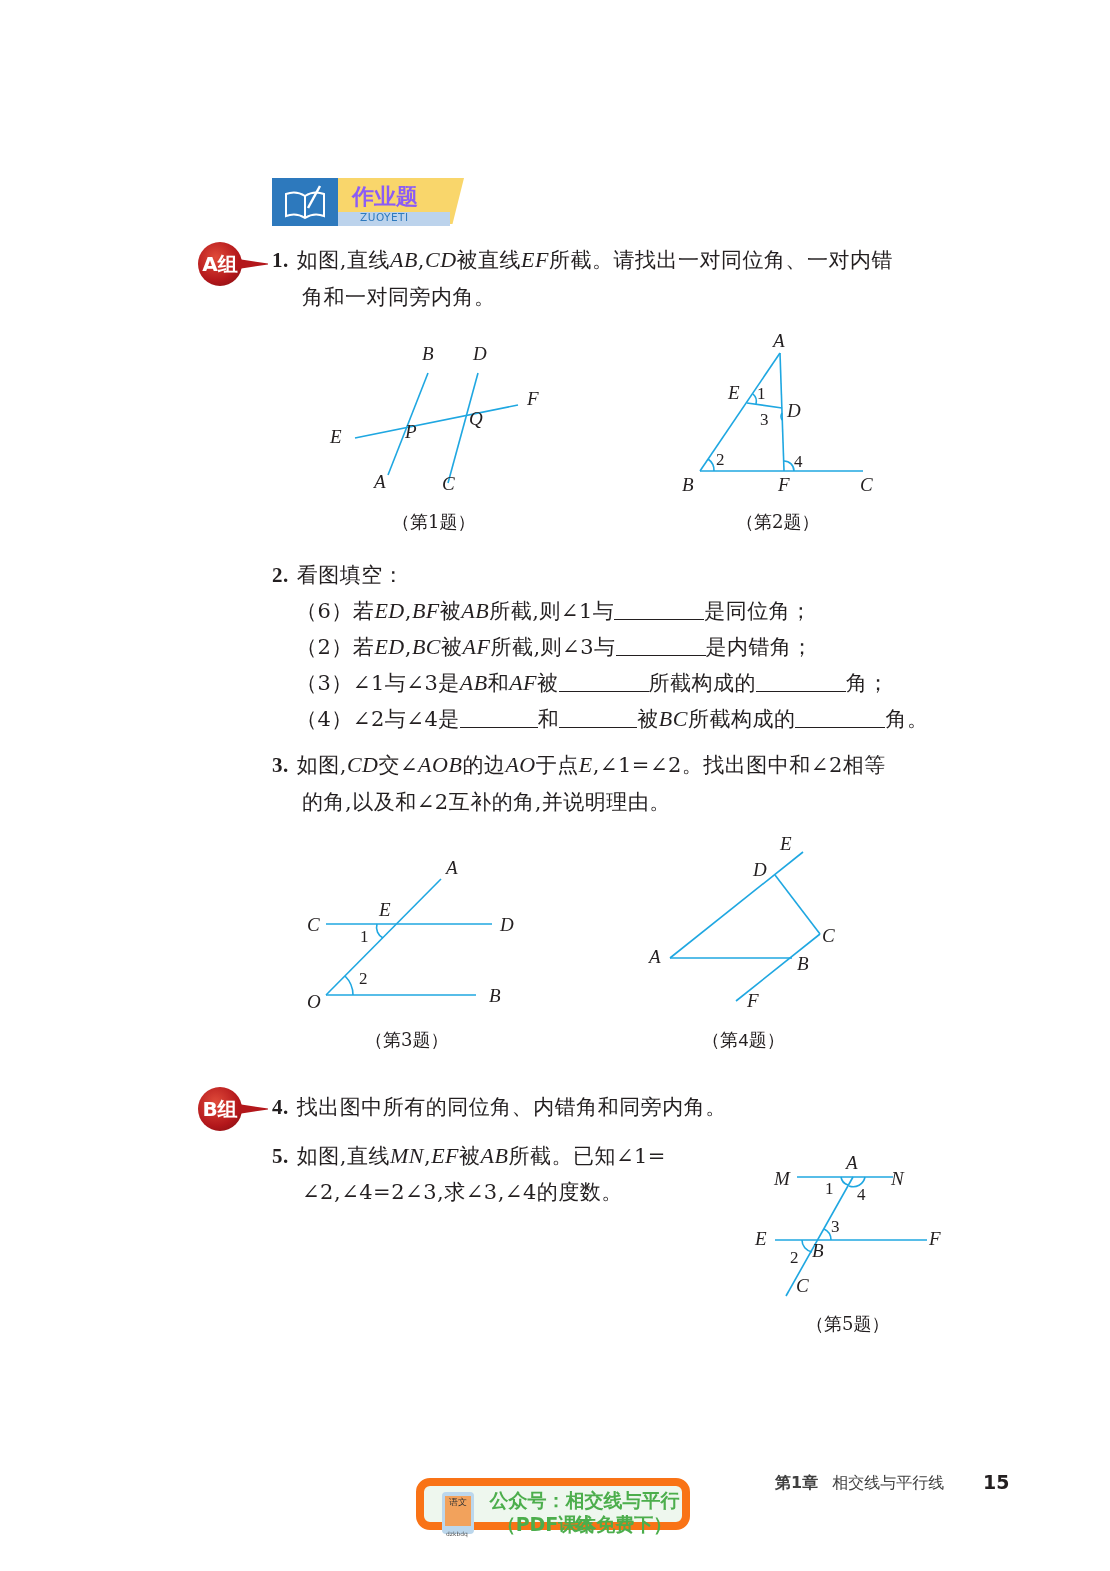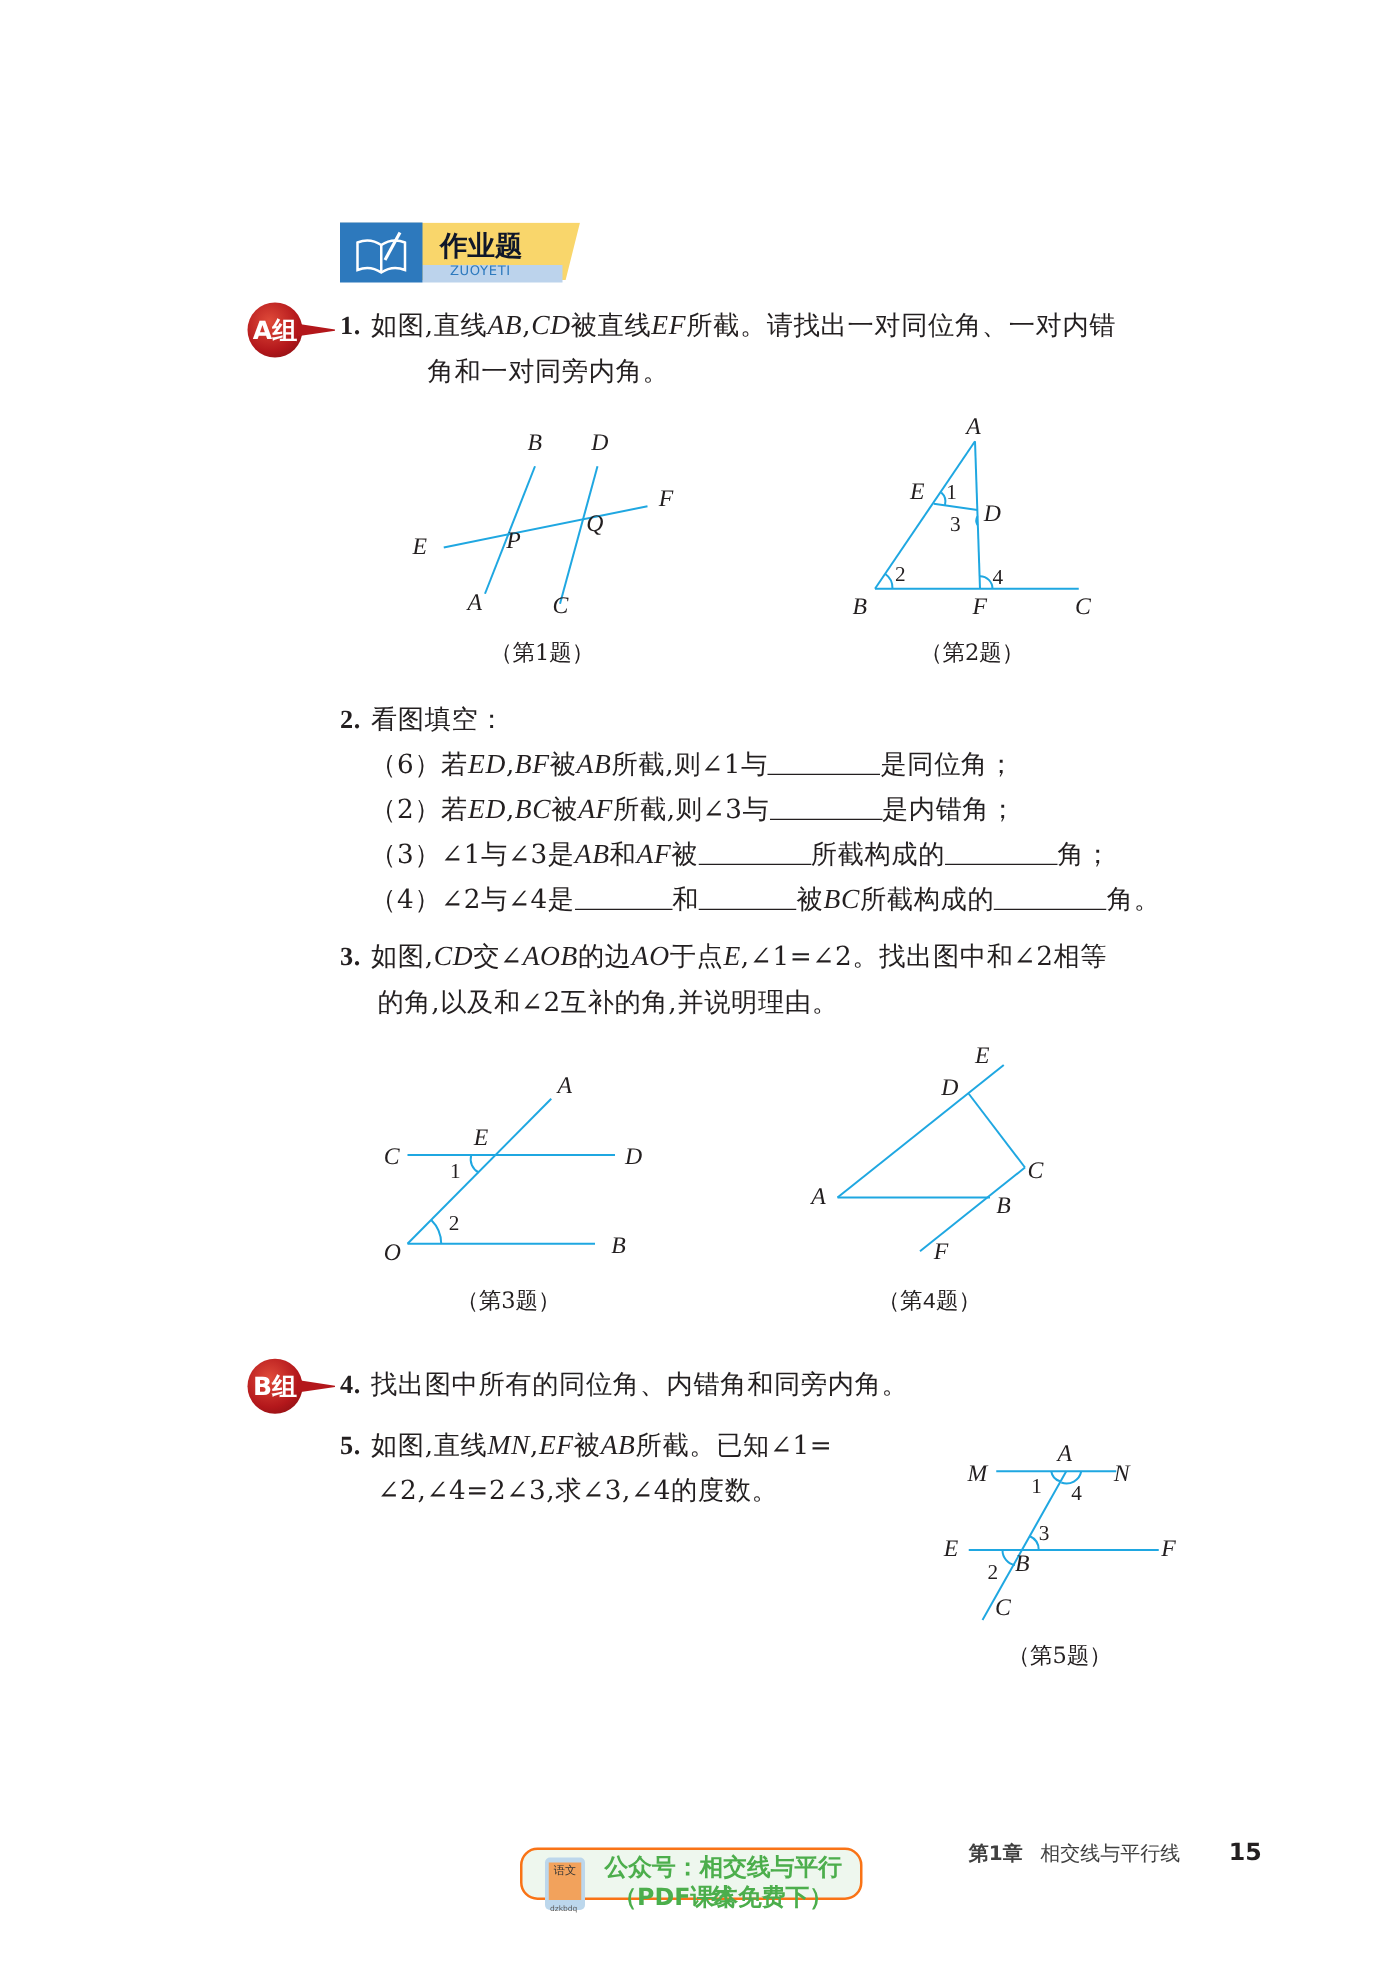--- a/index.html
+++ b/index.html
@@ -14,31 +14,31 @@
   .caption { font-size: 18px; color: #231f20; }
   svg text { font-family: "Liberation Serif", serif; }
   .lbl { font-style: italic; font-size: 19px; fill: #231f20; }
   .nlbl { font-size: 17px; fill: #231f20; }
   .ln { stroke: #1fa7e1; stroke-width: 1.6; fill: none; }
   
   .banner-yellow { left: 272px; top: 178px; width: 192px; height: 46px; background: #f9d66b;
                    clip-path: polygon(0 0, 100% 0, 94% 100%, 0 100%); }
   .banner-blue { left: 272px; top: 178px; width: 66px; height: 48px; background: #2d79bd; }
   .banner-sub { left: 338px; top: 212px; width: 112px; height: 14px; background: #bcd3ec; }
-  .banner-title { left: 352px; top: 182px; font-family: "DejaVu Sans", sans-serif; font-weight: bold; font-size: 22px; color: #0f172a; }
+  .banner-title { left: 352px; top: 182px; font-family: "DejaVu Sans", sans-serif; font-weight: bold; font-size: 22px; color: #8b5cf6; }
   .banner-en { left: 360px; top: 211px; font-family: "DejaVu Sans", sans-serif; font-size: 10.5px; color: #2d79bd; letter-spacing: 0.5px; }
   .group-badge { width: 44px; height: 44px; border-radius: 50%;
                  background: radial-gradient(circle at 40% 35%, #e04b3a, #b3171b 60%, #7a0d10);
                  color: #fff; font-family: "DejaVu Sans", sans-serif; font-weight: bold; font-size: 20px;
                  display: flex; align-items: center; justify-content: center; }
   .badge-tail { width: 30px; height: 10px; background: #b3171b; clip-path: polygon(0 0, 100% 45%, 100% 55%, 0 100%); }
   .footer-chapter { font-family: "DejaVu Sans", sans-serif; font-size: 16px; color: #404040; }
   .footer-chapter b { font-weight: bold; }
   .page-num { font-family: "DejaVu Sans", sans-serif; font-weight: bold; font-size: 19px; color: #231f20; }
-  .wm { left: 416px; top: 1478px; width: 274px; height: 42px; border: 2px solid #f97316; border-radius: 14px; background: #eef7ee; box-sizing: border-box; }
+  .wm { left: 416px; top: 1478px; width: 274px; height: 52px; border: 8px solid #f97316; border-radius: 14px; background: #eef7ee; box-sizing: border-box; }
   .wm-text { font-family: "DejaVu Sans", sans-serif; font-weight: bold; color: #4cae4c; font-size: 19px; line-height: 24px; text-align: center; }
 </style>
 </head>
 <body>
 
 <div class="abs banner-yellow"></div>
 <div class="abs banner-sub"></div>
 <div class="abs banner-blue">
   <svg width="66" height="48">
     <path d="M14 16 L14 38 Q24 34 33 40 Q42 34 52 38 L52 16 Q42 12 33 18 Q24 12 14 16 Z" fill="none" stroke="#fff" stroke-width="2"></path>
@@ -48,21 +48,21 @@
 </div>
 <div class="abs banner-title">作业题</div>
 <div class="abs banner-en">ZUOYETI</div>
 
 <div class="abs group-badge" style="left:198px; top:242px;">A组</div>
 <div class="abs badge-tail" style="left:238px; top:259px;"></div>
 
 <div class="abs txt" style="left:272px; top:242px;">
   <span class="num">1.</span><span>如图,直线</span><span class="it">AB</span><span>,</span><span class="it">CD</span><span>被直线</span><span class="it">EF</span><span>所截。请找出一对同位角、一对内错</span>
 </div>
-<div class="abs txt" style="left:302px; top:279px;margin-left:40px;">角和一对同旁内角。</div>
+<div class="abs txt" style="left:302px; top:279px;">角和一对同旁内角。</div>
 
 <svg class="abs" style="left:320px; top:335px;" width="240" height="170">
   <line class="ln" x1="68" y1="140" x2="108" y2="38"></line>
   <line class="ln" x1="128" y1="148" x2="158" y2="38"></line>
   <line class="ln" x1="35" y1="103" x2="198" y2="70"></line>
   <text class="lbl" x="102" y="25">B</text>
   <text class="lbl" x="153" y="25">D</text>
   <text class="lbl" x="207" y="70">F</text>
   <text class="lbl" x="10" y="108">E</text>
   <text class="lbl" x="85" y="103">P</text>

